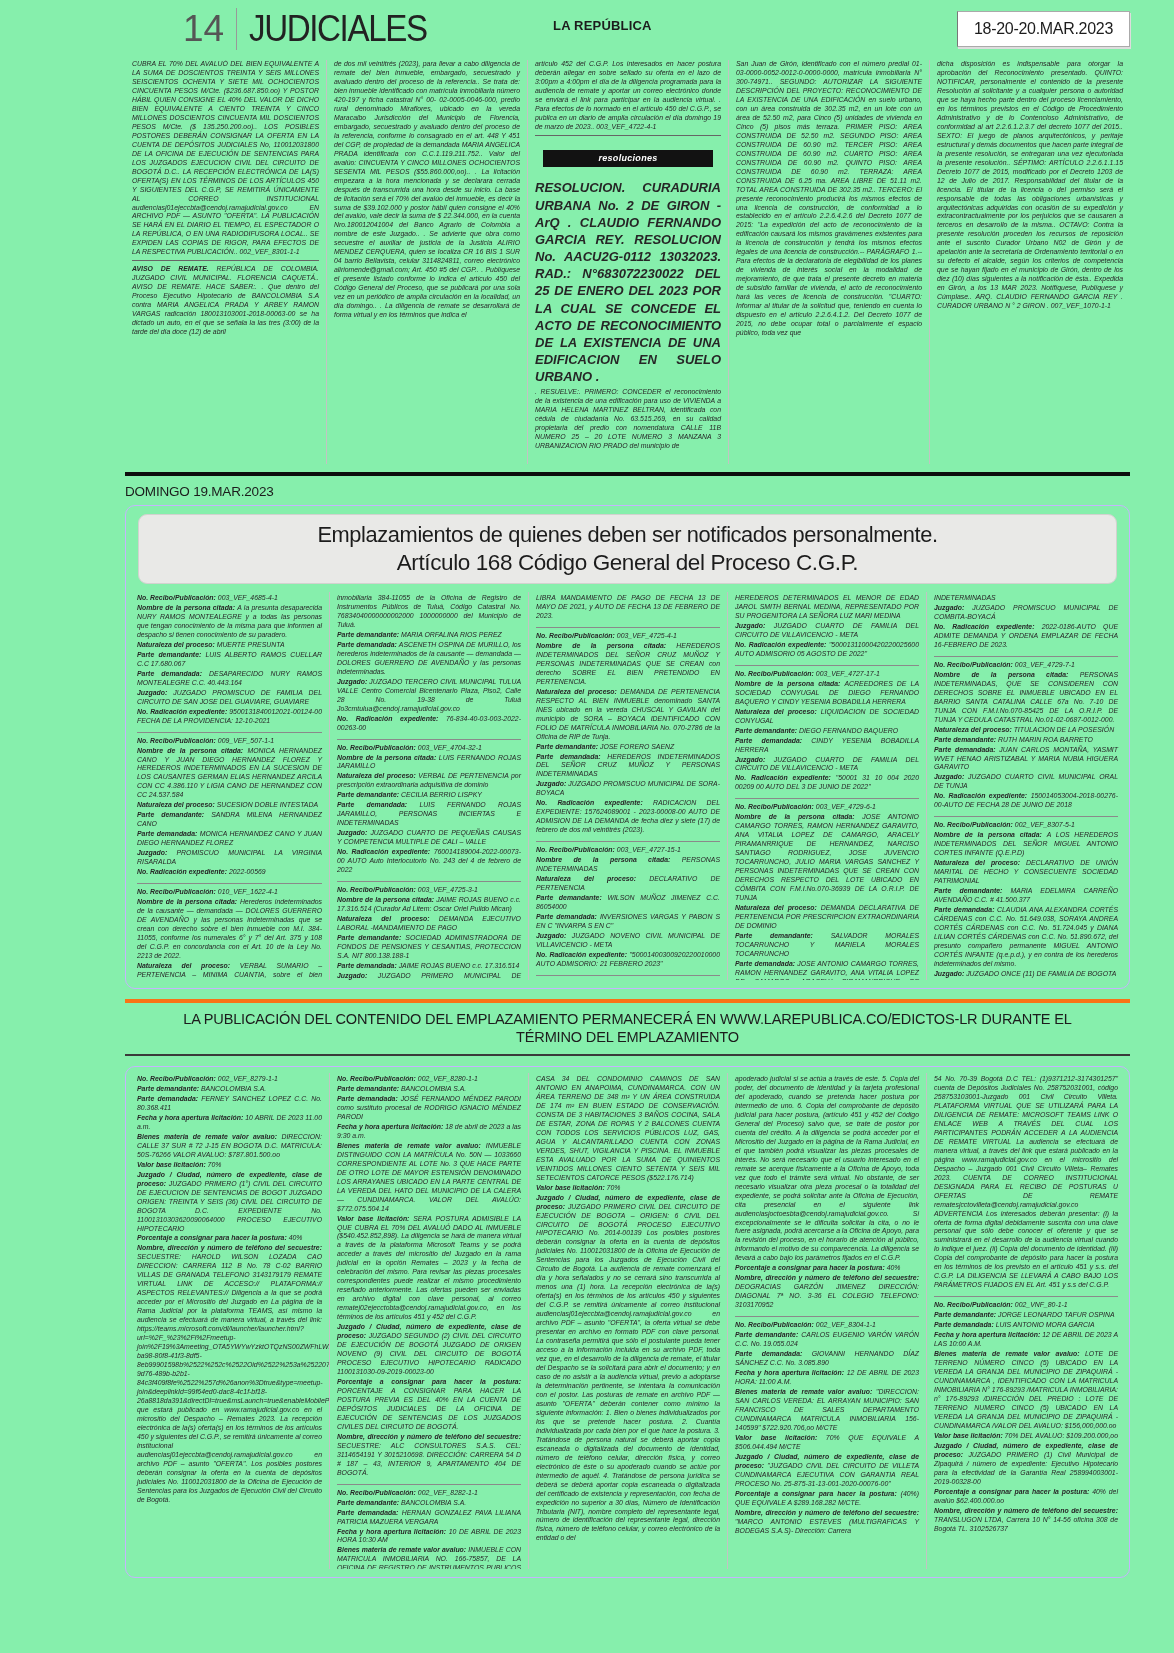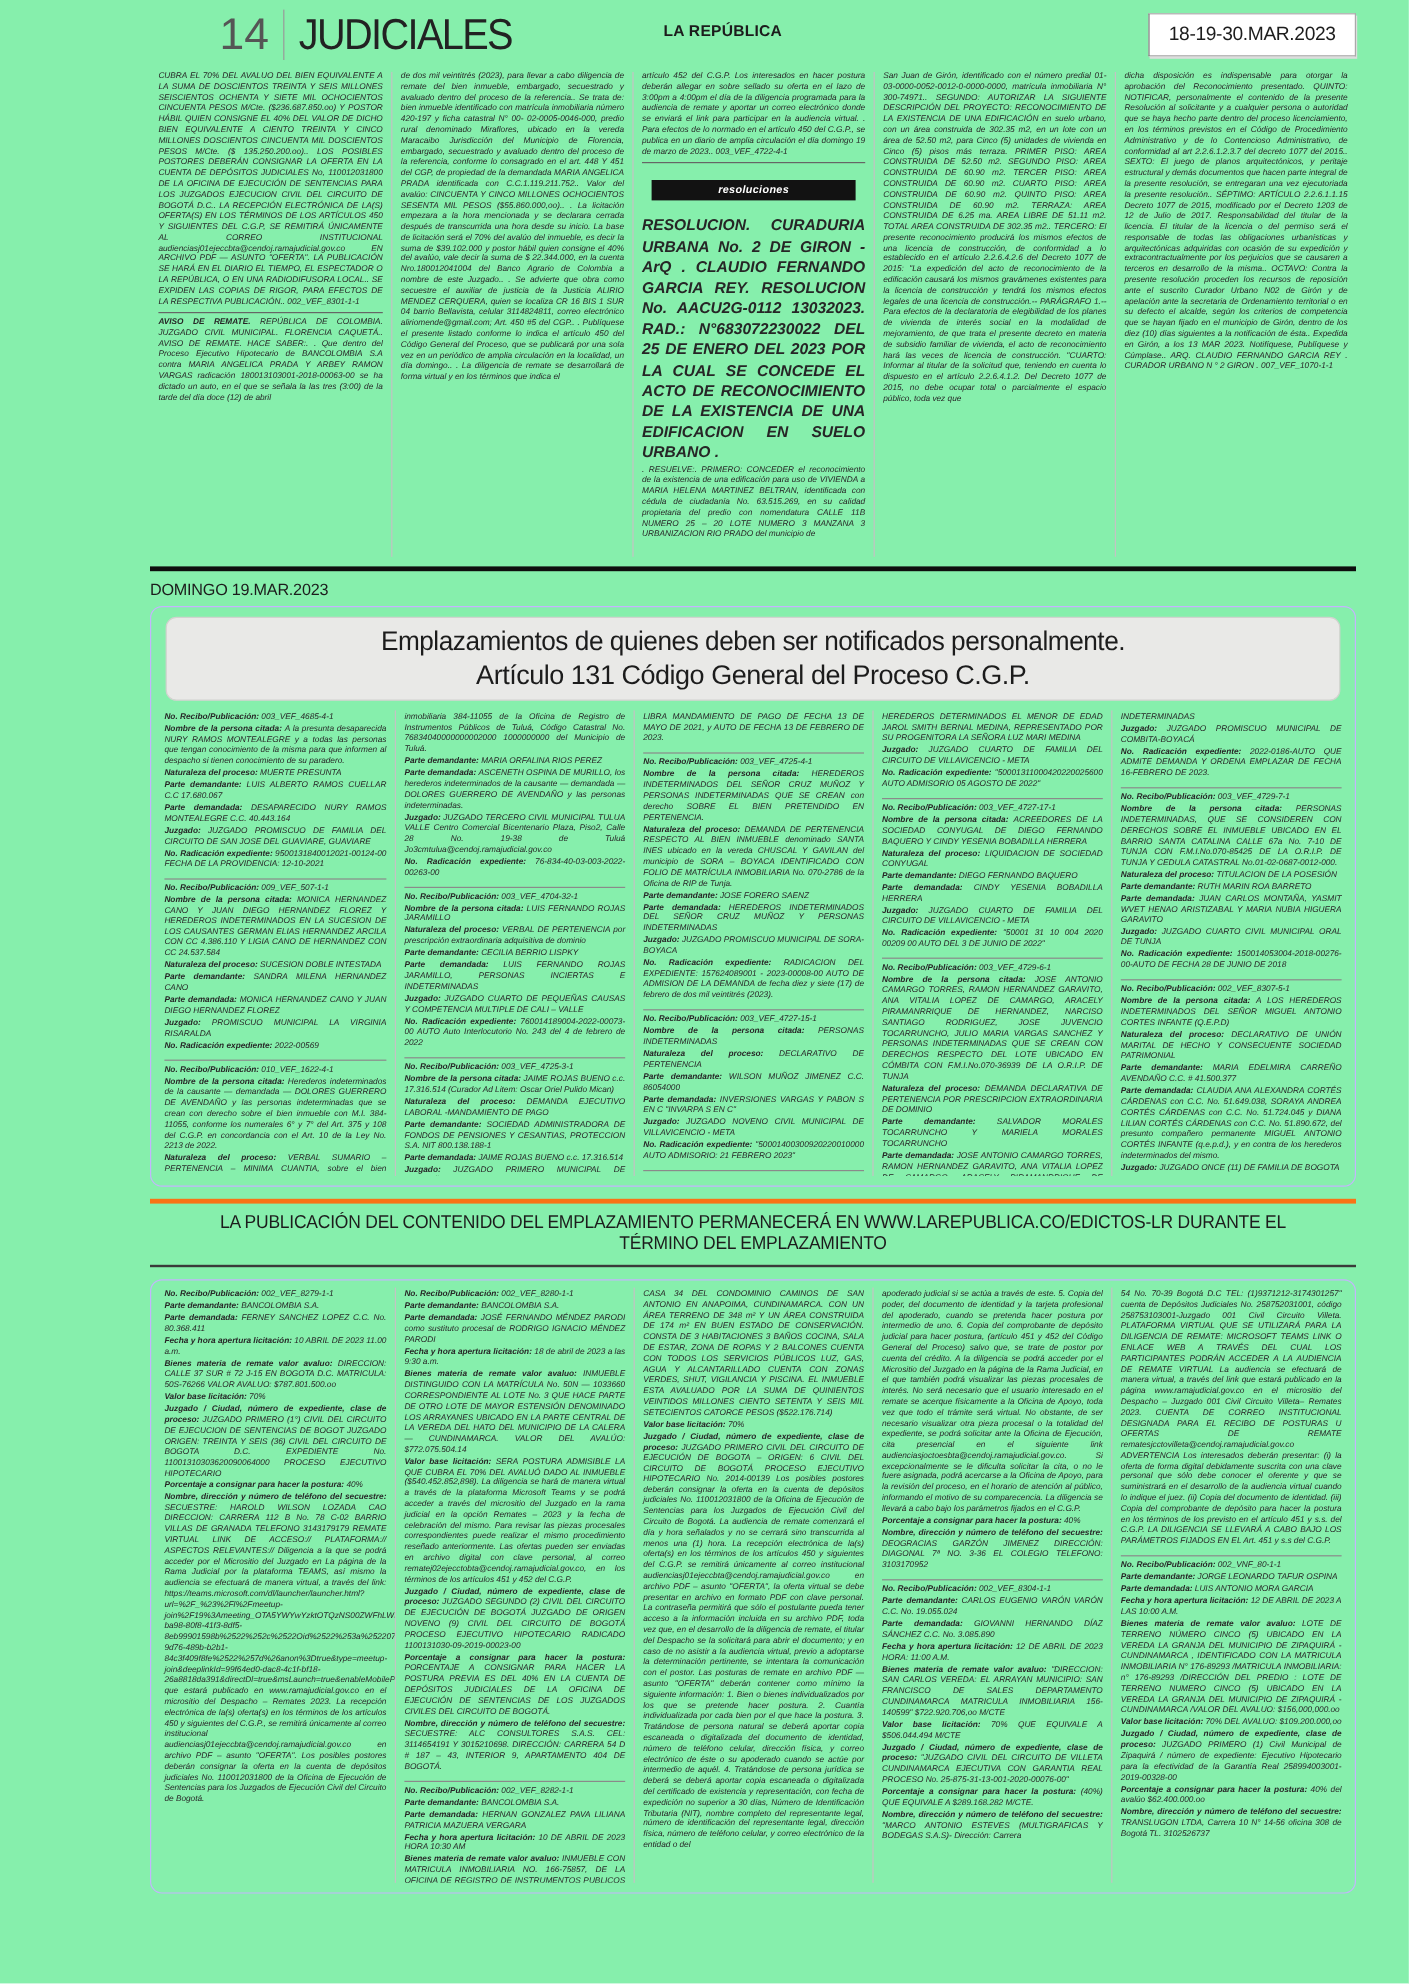--- a/index.html
+++ b/index.html
@@ -51,21 +51,21 @@
 </head>
 <body>
 
 <div class="page">
 
   <div class="hdr">
     <span class="pagenum">14</span>
     <span class="hdr-div"></span>
     <span class="section-title">JUDICIALES</span>
     <span class="paper-name">LA REPÚBLICA</span>
-    <span class="date-badge">18-19-30.MAR.2023</span>
+    <span class="date-badge">18-20-20.MAR.2023</span>
   </div>
 
   <div class="cols top-cols">
     <div>
         <p class="npara">CUBRA EL 70% DEL AVALUÓ DEL BIEN EQUIVALENTE A LA SUMA DE DOSCIENTOS TREINTA Y SEIS MILLONES SEISCIENTOS OCHENTA Y SIETE MIL OCHOCIENTOS CINCUENTA PESOS M/Cte. ($236.687.850.oo) Y POSTOR HÁBIL QUIEN CONSIGNE EL 40% DEL VALOR DE DICHO BIEN EQUIVALENTE A CIENTO TREINTA Y CINCO MILLONES DOSCIENTOS CINCUENTA MIL DOSCIENTOS PESOS M/Cte. ($ 135.250.200.oo).. LOS POSIBLES POSTORES DEBERÁN CONSIGNAR LA OFERTA EN LA CUENTA DE DEPÓSITOS JUDICIALES No, 110012031800 DE LA OFICINA DE EJECUCIÓN DE SENTENCIAS PARA LOS JUZGADOS EJECUCION CIVIL DEL CIRCUITO DE BOGOTÁ D.C.. LA RECEPCIÓN ELECTRÓNICA DE LA(S) OFERTA(S) EN LOS TÉRMINOS DE LOS ARTÍCULOS 450 Y SIGUIENTES DEL C.G.P, SE REMITIRÁ ÚNICAMENTE AL CORREO INSTITUCIONAL audienciasj01ejeccbta@cendoj.ramajudicial.gov.co EN ARCHIVO PDF — ASUNTO "OFERTA". LA PUBLICACIÓN SE HARÁ EN EL DIARIO EL TIEMPO, EL ESPECTADOR O LA REPÚBLICA, O EN UNA RADIODIFUSORA LOCAL.. SE EXPIDEN LAS COPIAS DE RIGOR, PARA EFECTOS DE LA RESPECTIVA PUBLICACIÓN.. 002_VEF_8301-1-1</p>
         <div class="nrule"></div>
         <p class="npara"><b>AVISO DE REMATE.</b> REPÚBLICA DE COLOMBIA. JUZGADO CIVIL MUNICIPAL. FLORENCIA CAQUETÁ.. AVISO DE REMATE. HACE SABER:. . Que dentro del Proceso Ejecutivo Hipotecario de BANCOLOMBIA S.A contra MARIA ANGELICA PRADA Y ARBEY RAMON VARGAS radicación 180013103001-2018-00063-00 se ha dictado un auto, en el que se señala la las tres (3:00) de la tarde del día doce (12) de abril</p>
       </div>
     <div>
         <p class="npara">de dos mil veintitrés (2023), para llevar a cabo diligencia de remate del bien inmueble, embargado, secuestrado y avaluado dentro del proceso de la referencia.. Se trata de: bien inmueble identificado con matrícula inmobiliaria número 420-197 y ficha catastral N° 00- 02-0005-0046-000, predio rural denominado Miraflores, ubicado en la vereda Maracaibo Jurisdicción del Municipio de Florencia, embargado, secuestrado y avaluado dentro del proceso de la referencia, conforme lo consagrado en el art. 448 Y 451 del CGP, de propiedad de la demandada MARIA ANGELICA PRADA identificada con C.C.1.119.211.752.. Valor del avalúo: CINCUENTA Y CINCO MILLONES OCHOCIENTOS SESENTA MIL PESOS ($55.860.000,oo).. . La licitación empezara a la hora mencionada y se declarara cerrada después de transcurrida una hora desde su inicio. La base de licitación será el 70% del avalúo del inmueble, es decir la suma de $39.102.000 y postor hábil quien consigne el 40% del avalúo, vale decir la suma de $ 22.344.000, en la cuenta Nro.180012041004 del Banco Agrario de Colombia a nombre de este Juzgado.. . Se advierte que obra como secuestre el auxiliar de justicia de la Justicia ALIRIO MENDEZ CERQUERA, quien se localiza CR 16 BIS 1 SUR 04 barrio Bellavista, celular 3114824811, correo electrónico aliriomende@gmail.com; Art. 450 #5 del CGP.. . Publíquese el presente listado conforme lo indica el artículo 450 del Código General del Proceso, que se publicará por una sola vez en un periódico de amplia circulación en la localidad, un día domingo.. . La diligencia de remate se desarrollará de forma virtual y en los términos que indica el</p>
@@ -84,21 +84,21 @@
         <p class="npara">dicha disposición es indispensable para otorgar la aprobación del Reconocimiento presentado. QUINTO: NOTIFICAR, personalmente el contenido de la presente Resolución al solicitante y a cualquier persona o autoridad que se haya hecho parte dentro del proceso licenciamiento, en los términos previstos en el Código de Procedimiento Administrativo y de lo Contencioso Administrativo, de conformidad al art 2.2.6.1.2.3.7 del decreto 1077 del 2015.. SEXTO: El juego de planos arquitectónicos, y peritaje estructural y demás documentos que hacen parte integral de la presente resolución, se entregaran una vez ejecutoriada la presente resolución.. SÉPTIMO: ARTÍCULO 2.2.6.1.1.15 Decreto 1077 de 2015, modificado por el Decreto 1203 de 12 de Julio de 2017. Responsabilidad del titular de la licencia. El titular de la licencia o del permiso será el responsable de todas las obligaciones urbanísticas y arquitectónicas adquiridas con ocasión de su expedición y extracontractualmente por los perjuicios que se causaren a terceros en desarrollo de la misma.. OCTAVO: Contra la presente resolución proceden los recursos de reposición ante el suscrito Curador Urbano N02 de Girón y de apelación ante la secretaria de Ordenamiento territorial o en su defecto el alcalde, según los criterios de competencia que se hayan fijado en el municipio de Girón, dentro de los diez (10) días siguientes a la notificación de ésta.. Expedida en Girón, a los 13 MAR 2023. Notifíquese, Publíquese y Cúmplase.. ARQ. CLAUDIO FERNANDO GARCIA REY . CURADOR URBANO N ° 2 GIRON . 007_VEF_1070-1-1</p>
       </div>
   </div>
 
   <div class="black-rule"></div>
   <div class="date-line">DOMINGO 19.MAR.2023</div>
 
   <div class="boxed">
     <div class="sec-head">
       <div class="l1">Emplazamientos de quienes deben ser notificados personalmente.</div>
-      <div class="l2">Artículo 131 Código General del Proceso C.G.P.</div>
+      <div class="l2">Artículo 168 Código General del Proceso C.G.P.</div>
     </div>
     <div class="cols emp-cols" style="margin:0;">
       <div>
           <div class="entry">
             <div class="eline"><b>No. Recibo/Publicación: </b>003_VEF_4685-4-1</div>
             <div class="eline"><b>Nombre de la persona citada: </b>A la presunta desaparecida NURY RAMOS MONTEALEGRE y a todas las personas que tengan conocimiento de la misma para que informen al despacho si tienen conocimiento de su paradero.</div>
             <div class="eline"><b>Naturaleza del proceso: </b>MUERTE PRESUNTA</div>
             <div class="eline"><b>Parte demandante: </b>LUIS ALBERTO RAMOS CUELLAR C.C 17.680.067</div>
             <div class="eline"><b>Parte demandada: </b>DESAPARECIDO NURY RAMOS MONTEALEGRE C.C. 40.443.164</div>
             <div class="eline"><b>Juzgado: </b>JUZGADO PROMISCUO DE FAMILIA DEL CIRCUITO DE SAN JOSE DEL GUAVIARE, GUAVIARE</div>

